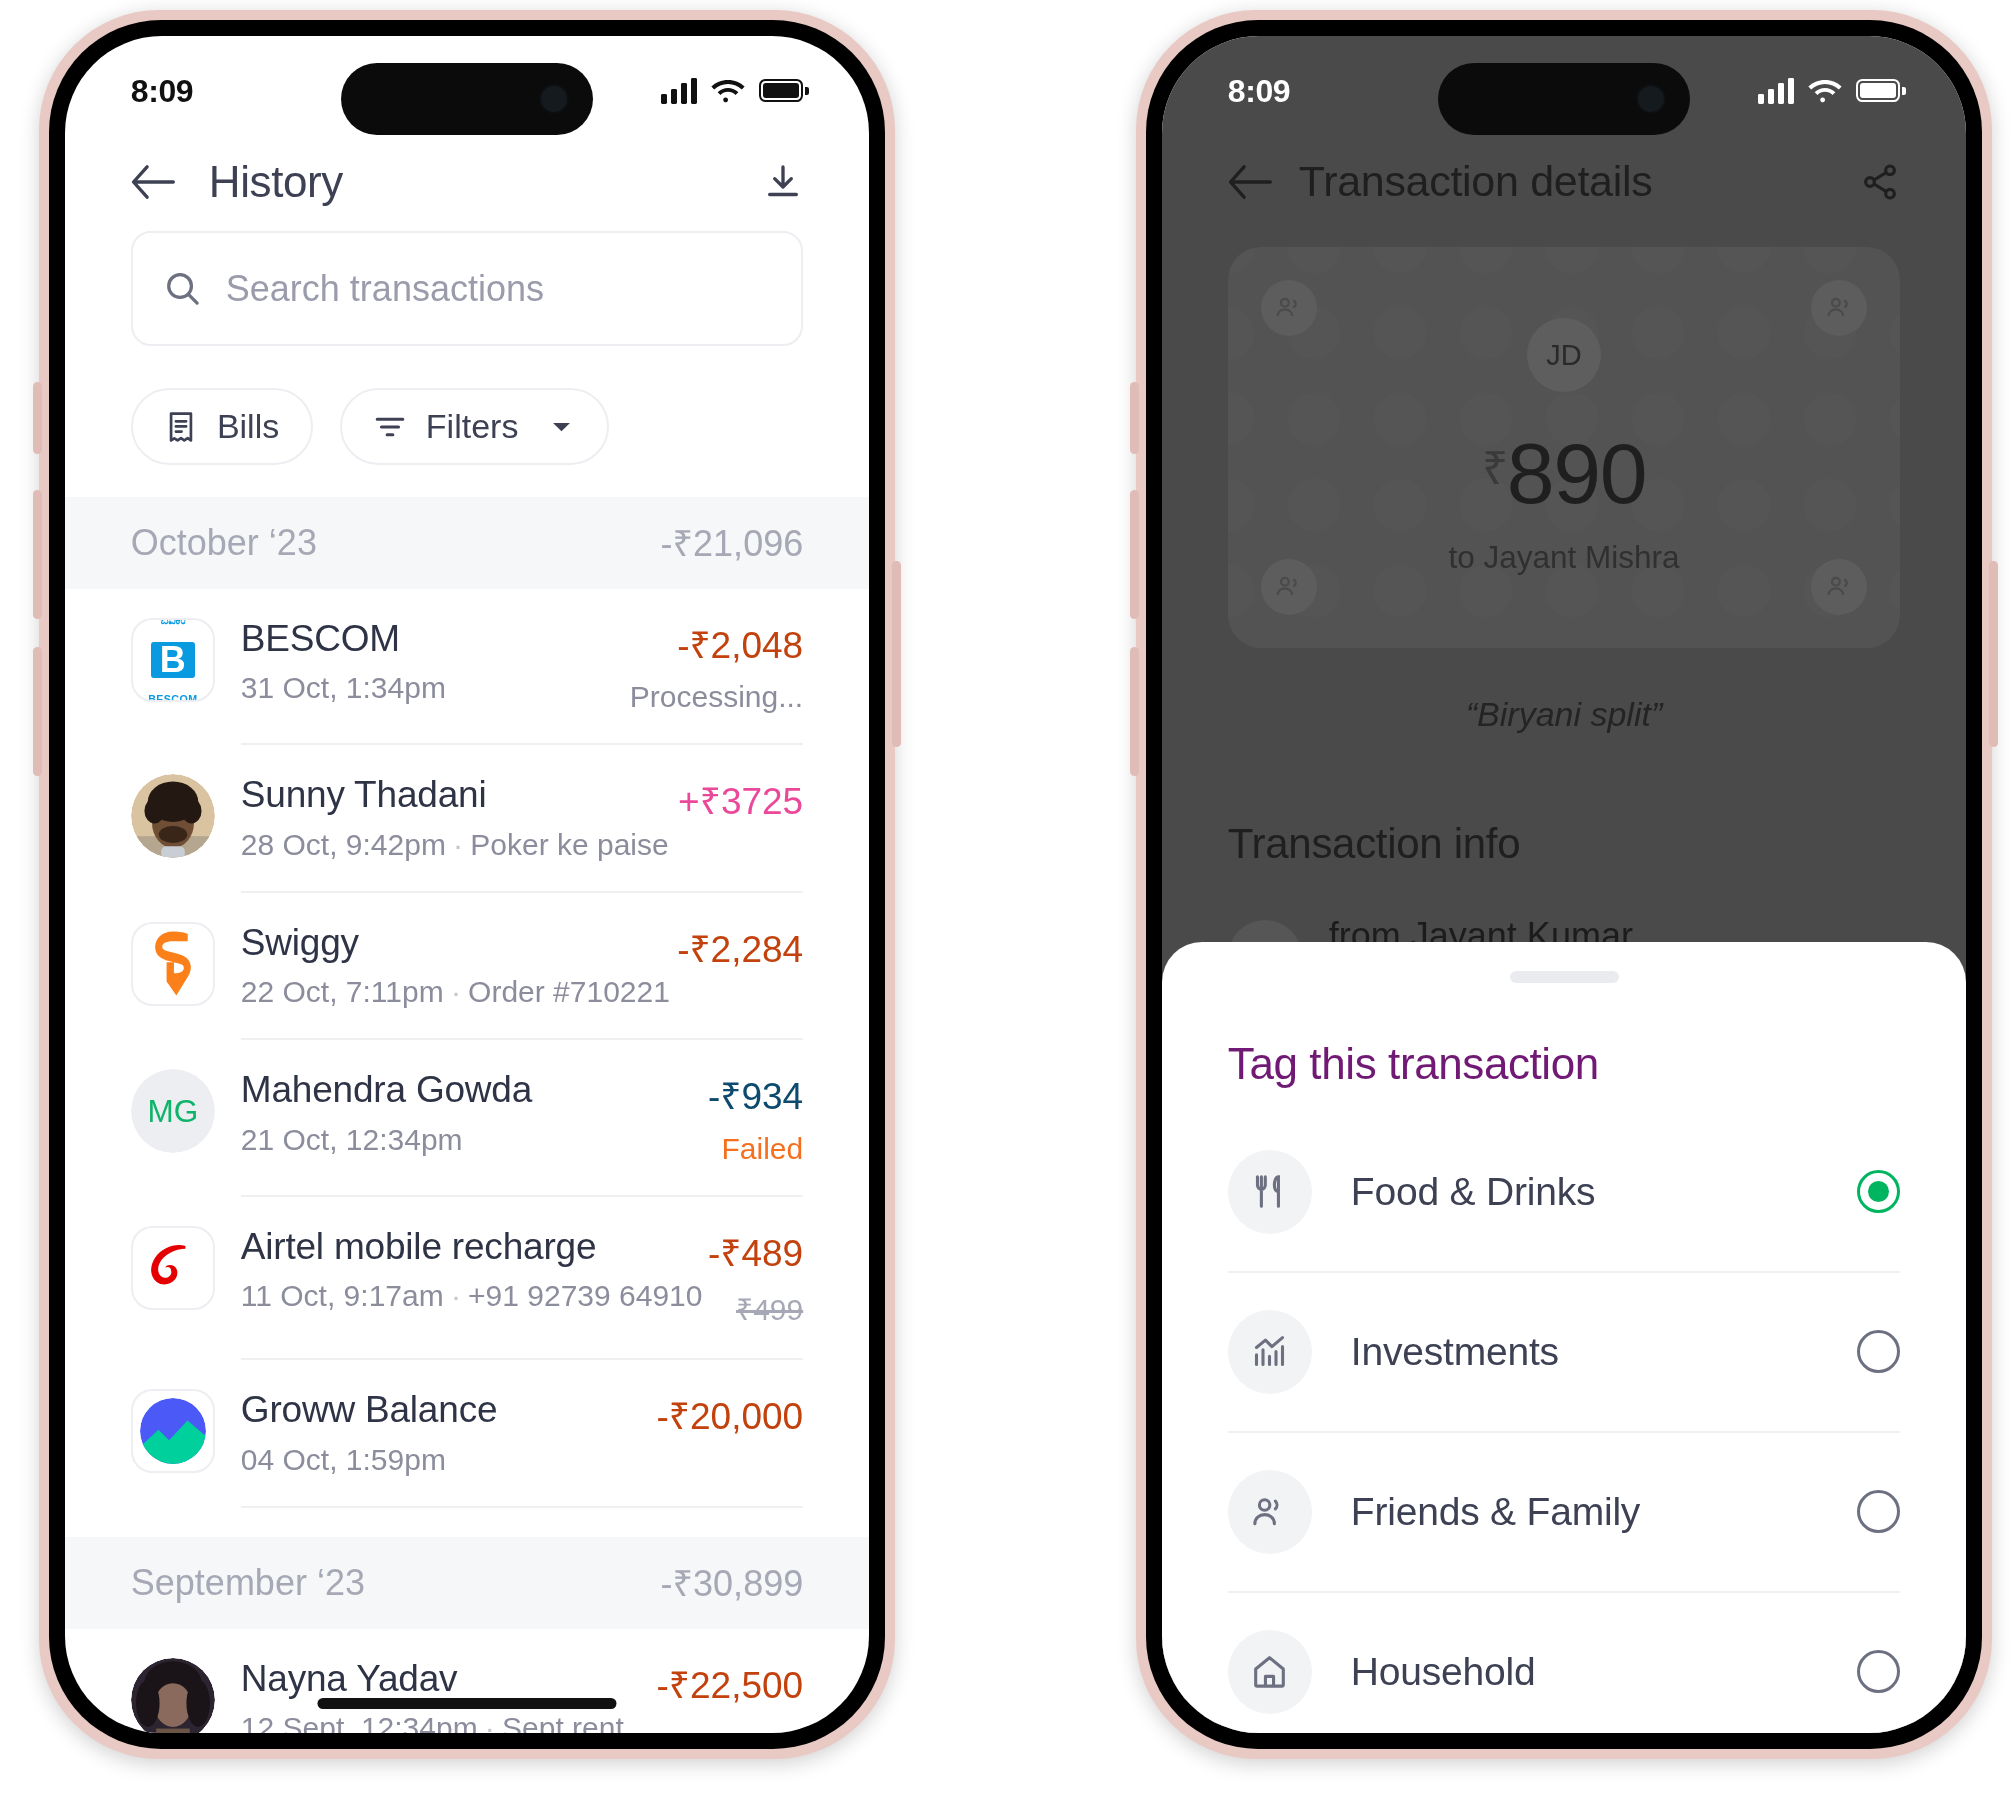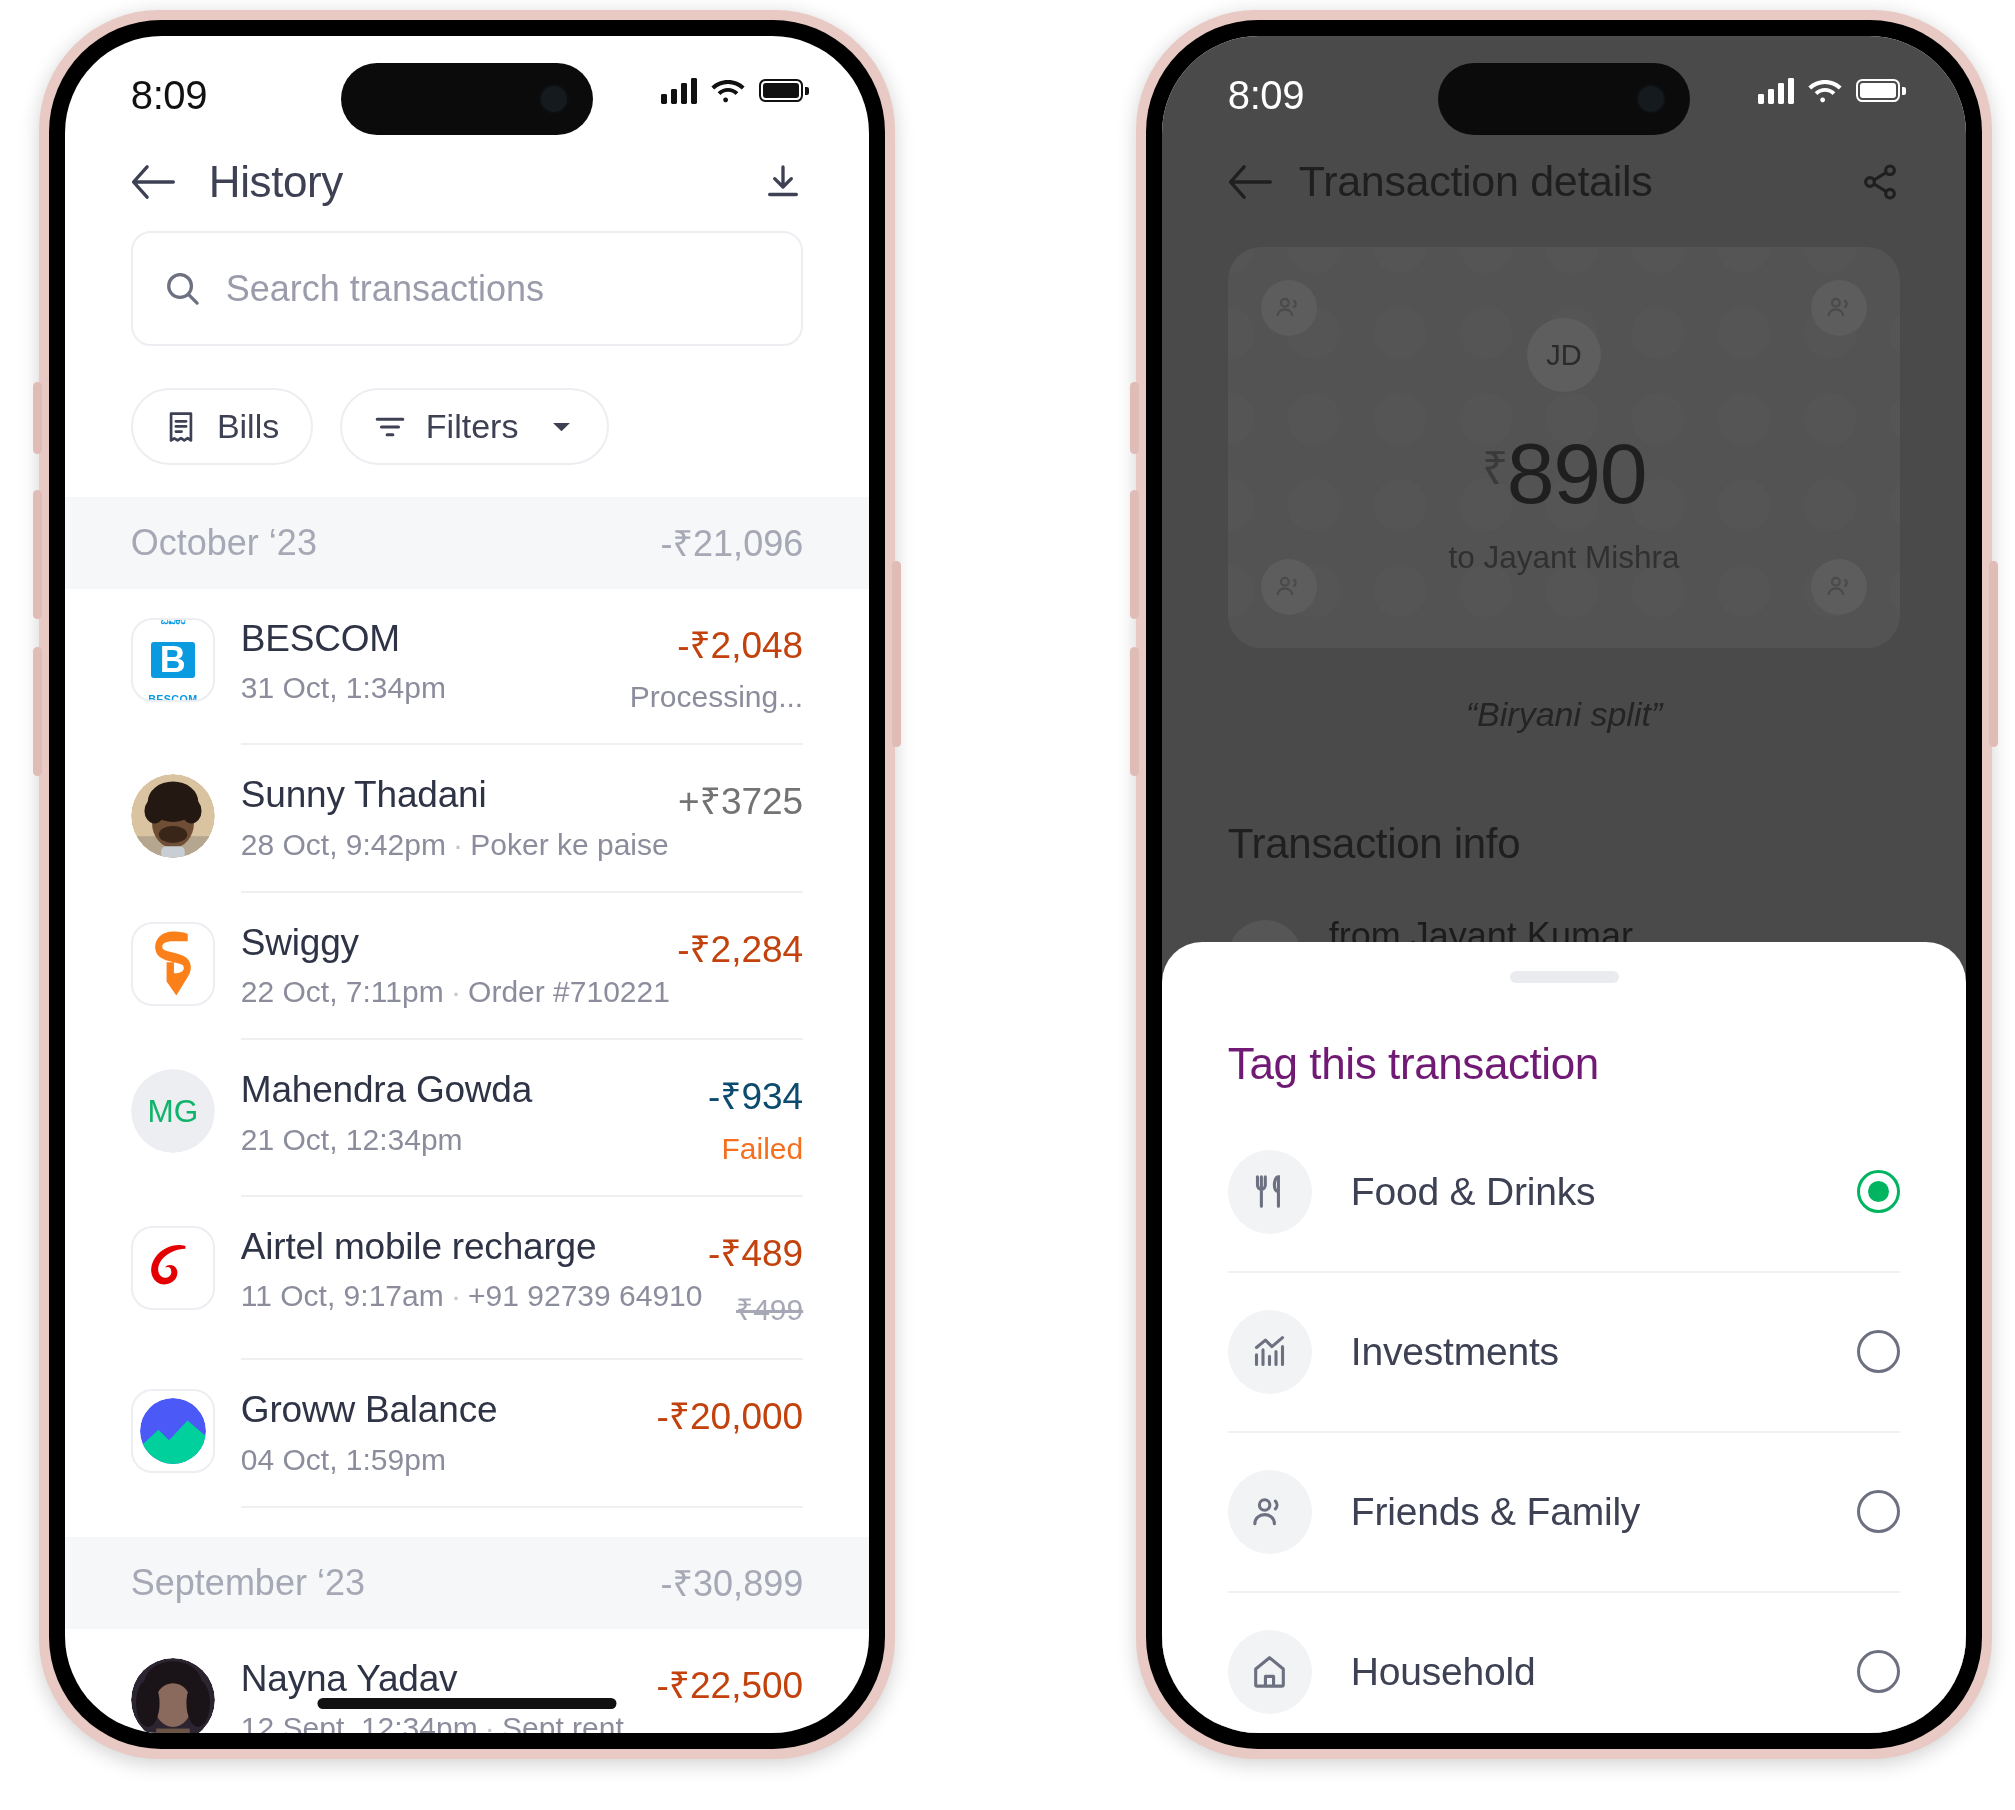--- a/index.html
+++ b/index.html
@@ -42,21 +42,21 @@
   .sb-l1 { left: -5.7px;  top: 372px;  width: 8.6px; height: 72px; }
   .sb-l2 { left: -5.7px;  top: 480px;  width: 8.6px; height: 129px; }
   .sb-l3 { left: -5.7px;  top: 637px;  width: 8.6px; height: 129px; }
 
   
   .statusbar {
     position: relative; height: 107px;
     display: flex; align-items: flex-start; justify-content: space-between;
     padding: 37px 66px 0 66px;
   }
-  .sb-time { font-size: 40px; font-weight: 400; letter-spacing: -0.4px; }
+  .sb-time { font-size: 32px; font-weight: 700; letter-spacing: -0.4px; }
   .sb-right { display: flex; align-items: center; gap: 13px; margin-top: 4.3px; }
   .dyn-island {
     position: absolute; left: 50%; transform: translateX(-50%);
     top: 27px; width: 252px; height: 72px; border-radius: 36px; background: #0b0b0b;
   }
   .dyn-cam {
     position: absolute; right: 24px; top: 50%; transform: translateY(-50%);
     width: 30px; height: 30px; border-radius: 50%;
     background: #151a1f; border: 2.1px solid #0d0f12;
   }
@@ -136,21 +136,21 @@
     padding-bottom: 29px;
     display: flex; align-items: flex-start; justify-content: space-between; gap: 14.3px;
   }
   .txn.last .txn-body { border-bottom: none; }
   .txn-left { min-width: 0; }
   .txn-title { font-size: 37px; color: #2f3346; font-weight: 500; margin-bottom: 11.5px; letter-spacing:-0.2px;}
   .txn-sub { font-size: 30px; color: #8b8d9c; white-space: nowrap; }
   .txn-sub .dot { color:#c3c5cf; padding: 0 7.2px; }
   .txn-right { text-align: right; white-space: nowrap; }
   .txn-amount { font-size: 37px; font-weight: 500; color: #c2410c; margin-bottom: 11.5px; }
-  .txn-amount.credit { color: #737373; }
+  .txn-amount.credit { color: #ec4899; }
   .txn-amount.muted { color: #0c4a6e; font-weight: 400; }
   .txn-status { font-size: 30px; color: #8b8d9c; }
   .txn-status.failed { color: #f4701f; }
   .txn-status.strike { text-decoration: line-through; color:#a6a8b5; }
 
   
   .bescom { width: 100%; height:100%; display:flex;flex-direction:column;align-items:center;justify-content:center;gap:15px;}
   .bescom .kn { font-size:11.5px; color:#0a9ae0; font-weight:700; letter-spacing:-0.4px;}
   .bescom .b  { width:44px;height:44px;background:#0a9ae0;border-radius:2.9px;color:#fff;font-size:36px;font-weight:700;display:flex;align-items:center;justify-content:center;line-height:1;}
   .bescom .nm { font-size:10.7px;color:#0a9ae0;font-weight:800;letter-spacing:0.4px;}

